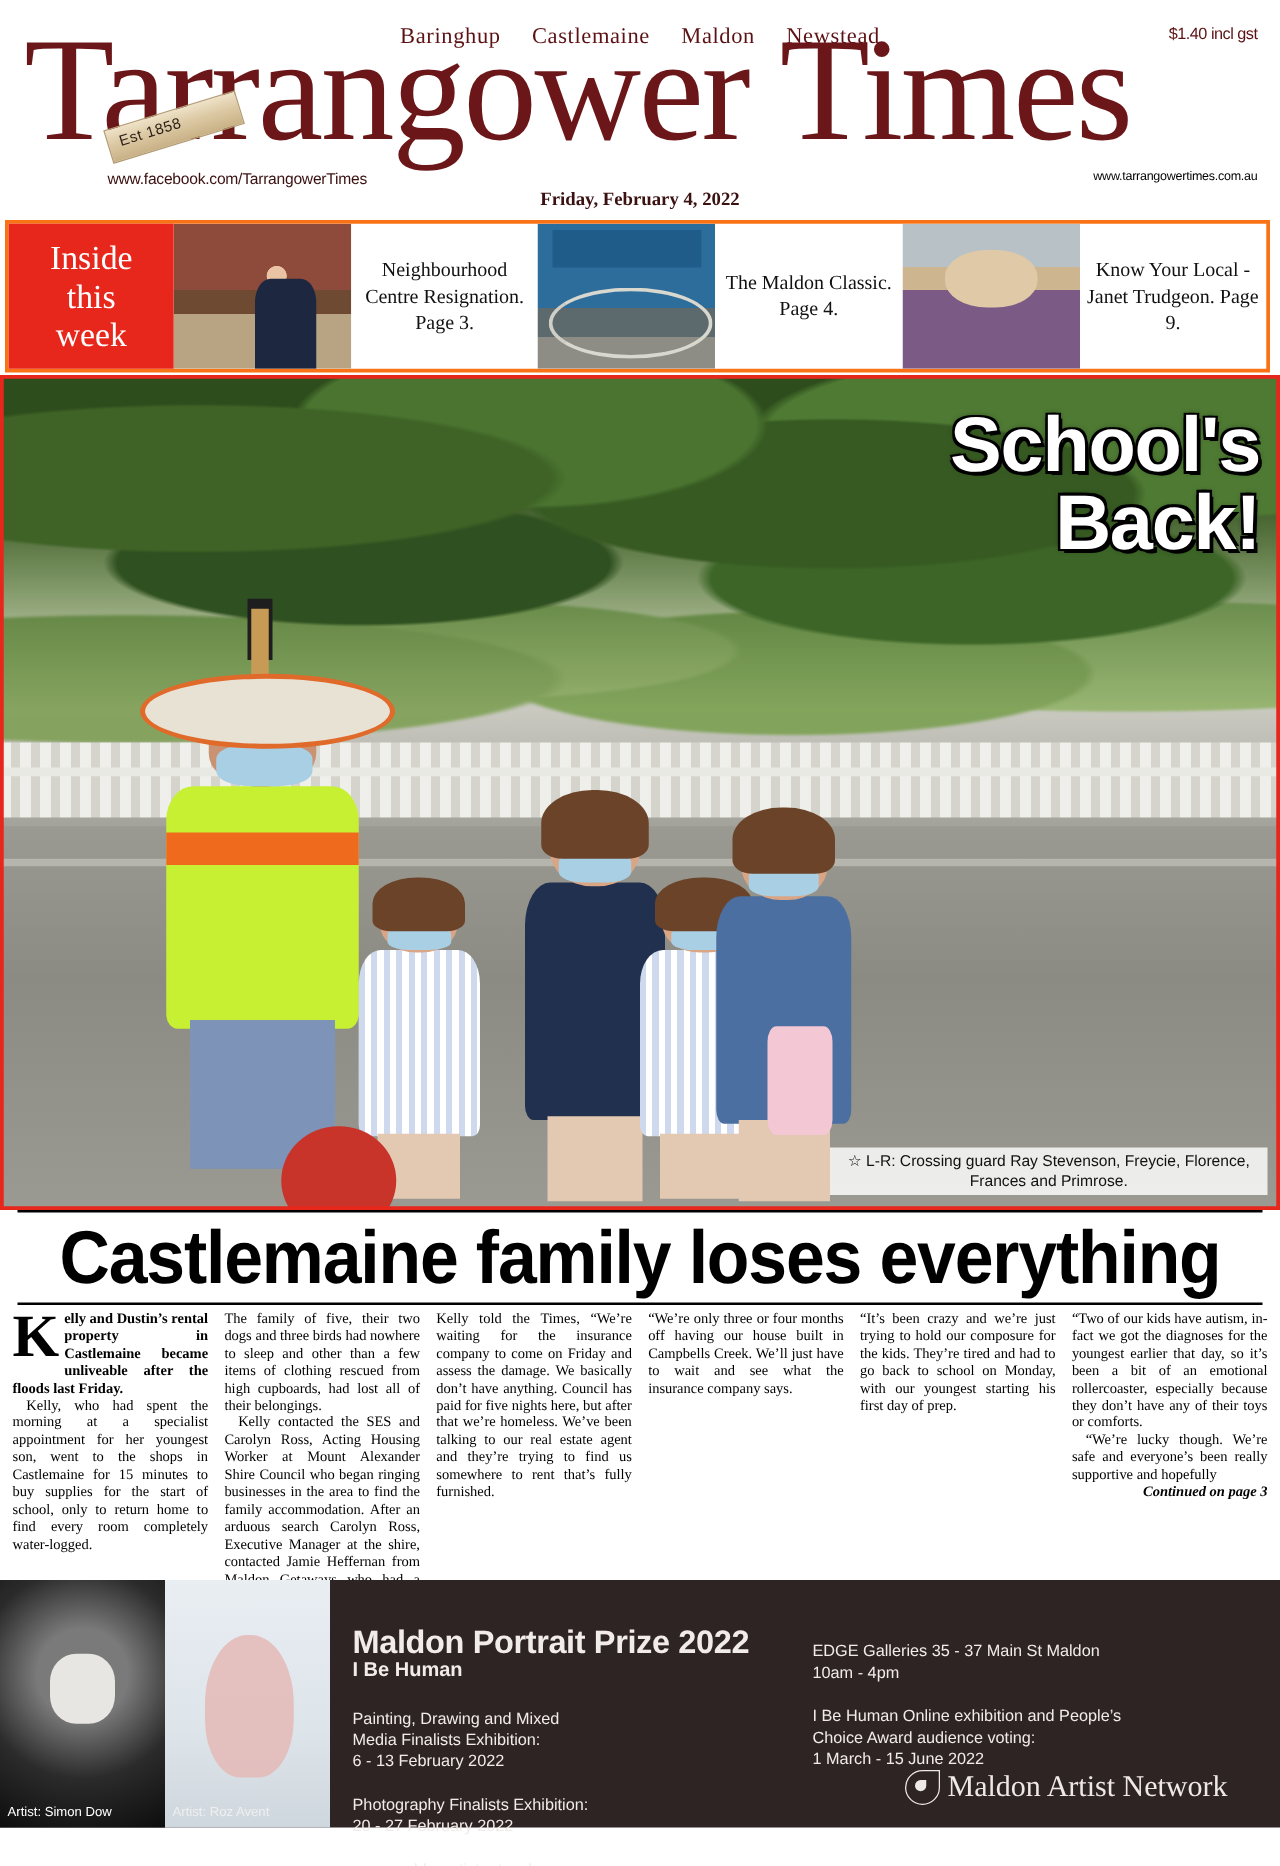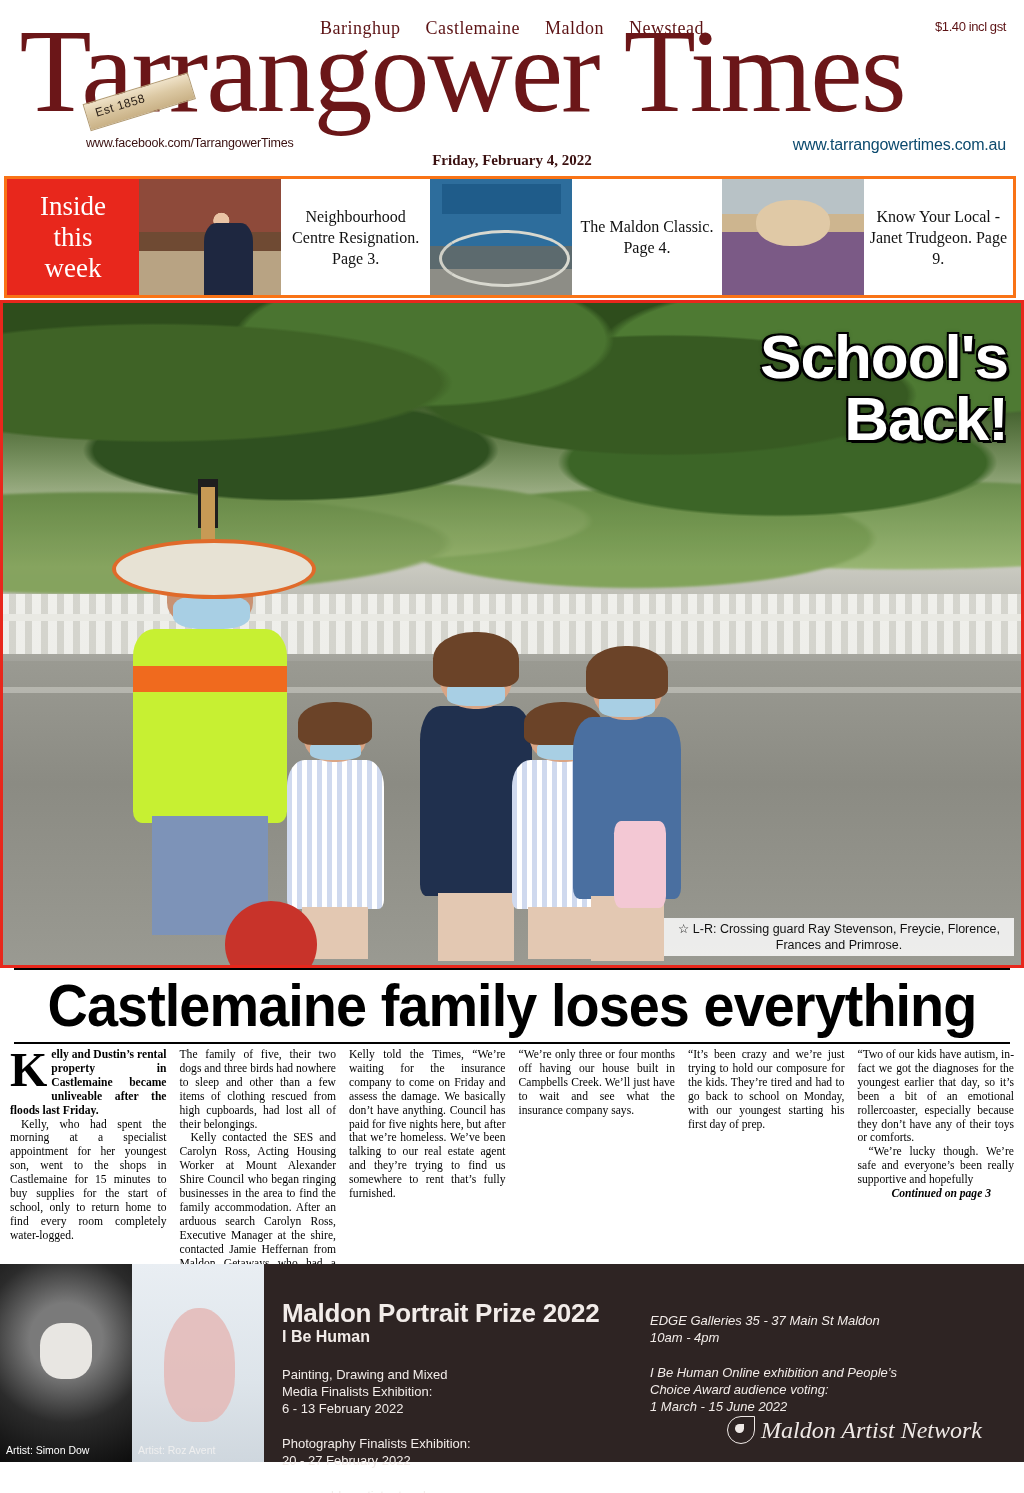--- a/index.html
+++ b/index.html
@@ -6,21 +6,21 @@
   body{width:1024px;height:1493px;font-family:"Liberation Serif",serif;color:#000;overflow:hidden;position:relative;}
   .page{width:1024px;height:1493px;position:relative;}
 
   
   .masthead{position:relative;height:172px;}
   .towns{position:absolute;top:18px;left:0;width:1024px;text-align:center;font-family:"Liberation Serif",serif;font-size:18px;color:#5c1214;letter-spacing:.5px;}
   .towns span{margin:0 10px;}
   .price{position:absolute;top:19px;right:18px;font-family:"Liberation Sans",sans-serif;font-size:13px;color:#5c1214;letter-spacing:-.4px;}
   .title{position:absolute;top:16px;left:0;width:924px;text-align:center;font-family:"Liberation Serif",serif;font-weight:400;font-size:118px;line-height:112px;color:#6b1618;letter-spacing:-2px;}
   .fb{position:absolute;top:136px;left:86px;font-family:"Liberation Sans",sans-serif;font-size:12.5px;color:#3a1010;letter-spacing:-.2px;text-align:center;}
-  .site{position:absolute;top:136px;right:18px;font-family:"Liberation Sans",sans-serif;font-size:16px;color:#0c4a6e;letter-spacing:-.2px;}
+  .site{position:absolute;top:136px;right:18px;font-family:"Liberation Sans",sans-serif;font-size:10px;color:#000000;letter-spacing:-.2px;}
   .dateline{position:absolute;top:152px;left:0;width:1024px;text-align:center;font-family:"Liberation Serif",serif;font-weight:700;font-size:15px;color:#3a1010;}
   .ribbon{position:absolute;left:78px;top:74px;width:120px;height:54px;transform:rotate(-17deg);}
   .ribbon .band{position:absolute;left:6px;top:14px;width:108px;height:26px;
     background:linear-gradient(180deg,#efe2c8 0%,#dcc9a4 45%,#c9b186 100%);
     border:1px solid #b39c74;}
   .ribbon .est{position:absolute;left:16px;top:19px;font-family:"Liberation Sans",sans-serif;font-size:12px;color:#2b2119;letter-spacing:.5px;}
 
   
   .inside-strip{position:absolute;top:176px;left:4px;width:1012px;height:122px;border:3px solid #f97316;box-sizing:border-box;background:#fff;display:flex;}
   .inside-badge{width:132px;background:#e8271c;color:#fff;display:flex;flex-direction:column;align-items:center;justify-content:center;
@@ -105,36 +105,36 @@
   .rule-bot{position:absolute;top:1042px;left:14px;width:996px;height:1.5px;background:#000;}
 
   
   .story{position:absolute;top:1048px;left:10px;width:1004px;height:205px;
      display:grid;grid-template-columns:repeat(6,1fr);column-gap:13px;
      font-family:"Liberation Serif",serif;font-size:11.6px;line-height:13.9px;text-align:justify;color:#000;}
   .story p{margin:0;text-indent:11px;}
   .story p.noind{text-indent:0;}
   .story .lead{font-weight:700;}
   .dropcap{float:left;font-size:48px;line-height:40px;font-weight:700;padding:2px 4px 0 0;font-family:"Liberation Serif",serif;}
-  .cont{font-weight:700;font-style:italic;text-align:center;text-indent:0;}
+  .cont{font-weight:700;font-style:italic;text-align:right;text-indent:0;}
 
   
   .ad{position:absolute;top:1264px;left:0;width:1024px;height:198px;background:#2e2423;color:#f2ece9;display:flex;}
   .ad-img{width:132px;height:198px;position:relative;overflow:hidden;}
   .adimg1{background:radial-gradient(circle at 50% 38%,#7a7a7a 0 26%,#2b2b2b 60%,#0d0d0d 100%);}
   .adimg1:after{content:"";position:absolute;left:30%;top:30%;width:40%;height:28%;background:#e8e6e2;border-radius:40%;}
   .adimg2{background:linear-gradient(180deg,#e9eef3 0%,#dde4ea 60%,#cfd7de 100%);}
   .adimg2:after{content:"";position:absolute;left:24%;top:22%;width:54%;height:58%;background:#e4b9b6;border-radius:48% 48% 40% 40%;opacity:.85;}
   .ad-credit{position:absolute;left:6px;bottom:6px;font-family:"Liberation Sans",sans-serif;font-size:10.5px;color:#fff;}
   .ad-credit.dark{color:#efefef;}
   .ad-mid{width:362px;padding:22px 0 0 18px;box-sizing:border-box;}
   .ad-t1{font-family:Liberation Sans, sans-serif;font-weight:700;font-size:26px;line-height:25px;letter-spacing:-.3px;margin-top:15px;}
   .ad-t2{font-family:"Liberation Sans",sans-serif;font-weight:700;font-size:16px;line-height:22px;}
   .ad-blk{font-family:"Liberation Sans",sans-serif;font-size:13px;line-height:17px;margin-top:18px;}
-  .ad-right{flex:1;padding:48px 0 16px 24px;box-sizing:border-box;position:relative;font-style:italic;}
+  .ad-right{flex:1;padding:48px 0 16px 24px;box-sizing:border-box;position:relative;}
   .ad-logo{position:absolute;right:42px;bottom:18px;font-family:"Liberation Serif",serif;font-size:24px;color:#efe9e6;display:flex;align-items:center;gap:6px;}
   .spiral{width:26px;height:26px;border:1.5px solid #efe9e6;border-radius:50% 0 50% 50%;position:relative;}
   .spiral:after{content:"";position:absolute;left:7px;top:7px;width:9px;height:9px;background:#efe9e6;border-radius:50% 0 50% 50%;}
 </style>
 </head>
 <body>
 
 <div class="page">
 
   <div class="masthead">

